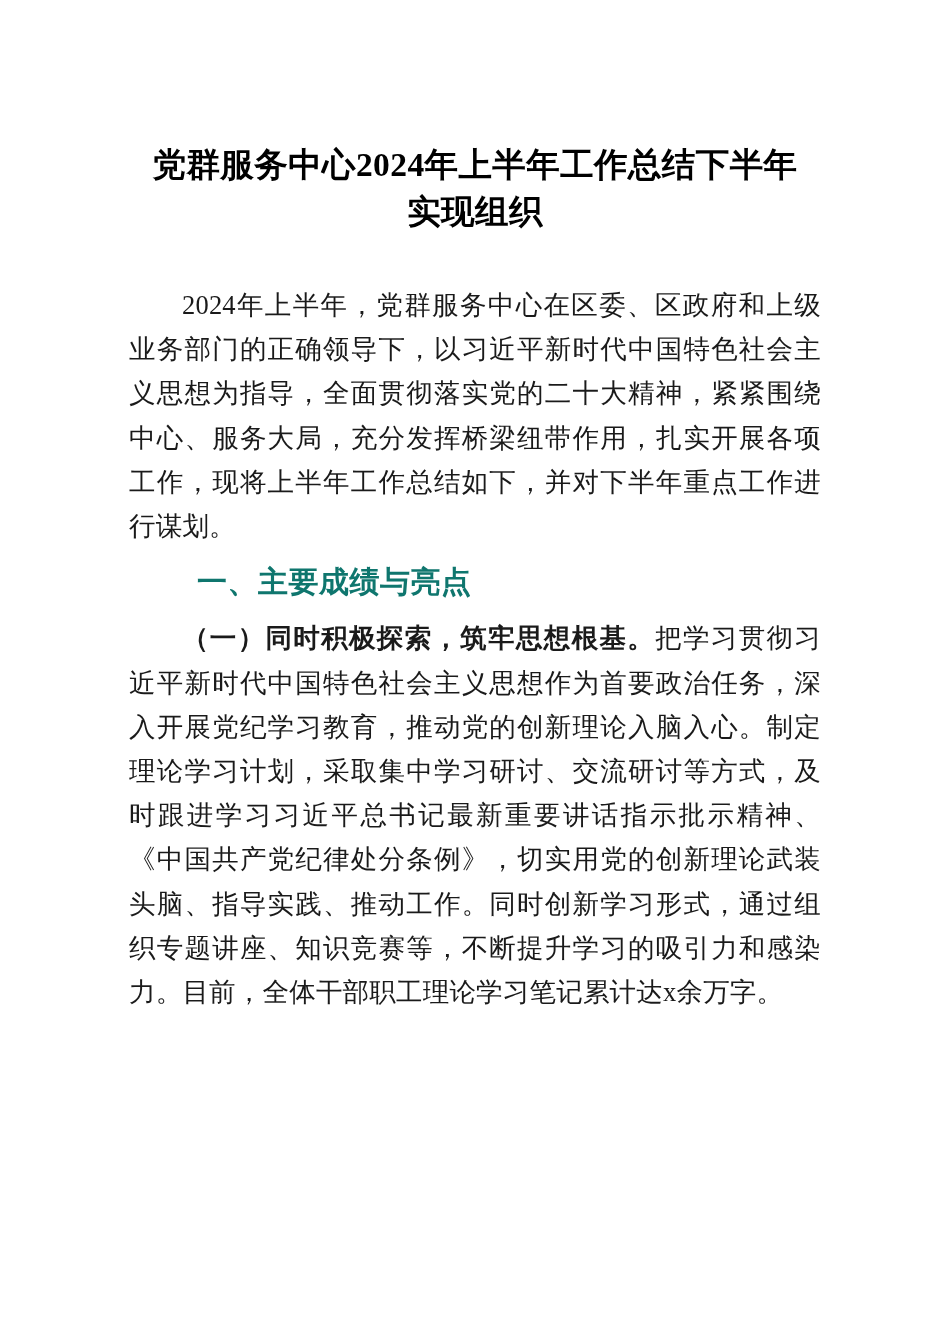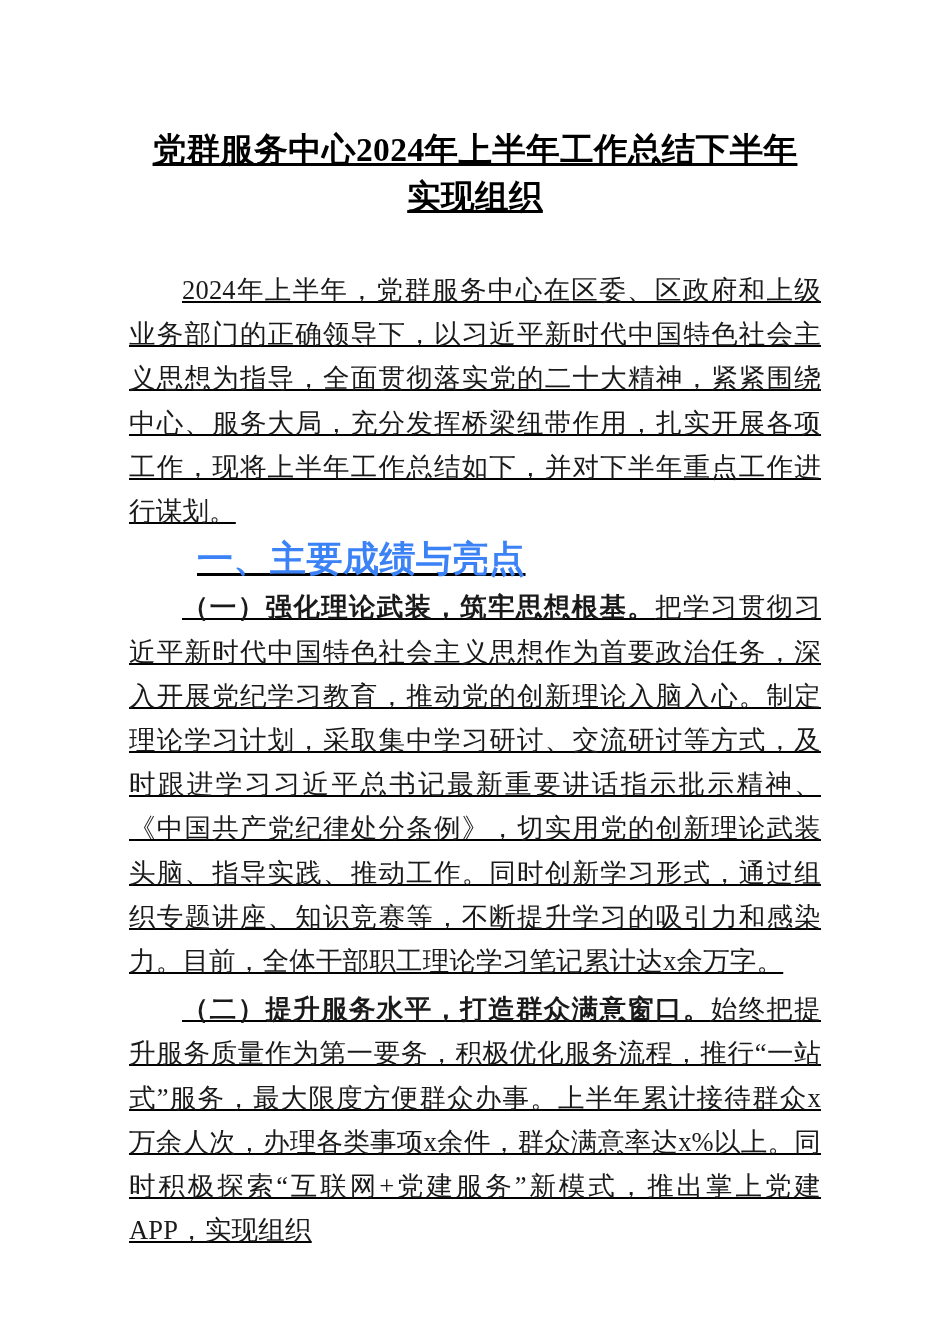--- a/index.html
+++ b/index.html
@@ -18,23 +18,22 @@
     position: relative;
     width: 950px;
     height: 1344px;
     background: #ffffff;
     box-sizing: border-box;
     padding: 0;
   }
   .content {
     position: absolute;
     left: 125px;
-    top: 0;
+    top: 15px;
     width: 700px;
-    text-decoration: underline;
   }
 
   
   .doc-title {
     margin: 0;
     padding: 0;
     padding-top: 126px;
     text-align: center;
     font-family: "Liberation Serif", "DejaVu Serif", serif;
     font-weight: bold;
@@ -57,29 +56,29 @@
     text-align: justify;
     text-justify: inter-ideograph;
     text-indent: 2em;
     letter-spacing: 0.2px;
     color: #1a1a1a;
     font-weight: 400;
   }
 
   
   .section-heading {
-    margin: 0;
+    margin: 12px;
     padding: 0;
     font-family: "Liberation Sans", "DejaVu Sans", sans-serif;
     font-weight: bold;
-    font-size: 36px;
+    font-size: 30px;
     line-height: 44.2px;
     text-indent: 2em;
     letter-spacing: 0.5px;
-    color: #3b82f6;
+    color: #0f766e;
   }
 
   
   .lead {
     font-weight: bold;
   }
 </style>
 </head>
 <body>
 
@@ -90,18 +89,17 @@
       <span>党群服务中心2024年上半年工作总结下半年</span><br>
       <span>实现组织</span>
     </h1>
 
     <div class="title-gap"></div>
 
     <p class="para">2024年上半年，党群服务中心在区委、区政府和上级业务部门的正确领导下，以习近平新时代中国特色社会主义思想为指导，全面贯彻落实党的二十大精神，紧紧围绕中心、服务大局，充分发挥桥梁纽带作用，扎实开展各项工作，现将上半年工作总结如下，并对下半年重点工作进行谋划。</p>
 
     <h2 class="section-heading">一、主要成绩与亮点</h2>
 
-    <p class="para"><span class="lead">（一）强化理论武装，筑牢思想根基。</span><span>把学习贯彻习近平新时代中国特色社会主义思想作为首要政治任务，深入开展党纪学习教育，推动党的创新理论入脑入心。制定理论学习计划，采取集中学习研讨、交流研讨等方式，及时跟进学习习近平总书记最新重要讲话指示批示精神、《中国共产党纪律处分条例》，切实用党的创新理论武装头脑、指导实践、推动工作。同时创新学习形式，通过组织专题讲座、知识竞赛等，不断提升学习的吸引力和感染力。目前，全体干部职工理论学习笔记累计达x余万字。</span></p>
+    <p class="para"><span class="lead">（一）同时积极探索，筑牢思想根基。</span><span>把学习贯彻习近平新时代中国特色社会主义思想作为首要政治任务，深入开展党纪学习教育，推动党的创新理论入脑入心。制定理论学习计划，采取集中学习研讨、交流研讨等方式，及时跟进学习习近平总书记最新重要讲话指示批示精神、《中国共产党纪律处分条例》，切实用党的创新理论武装头脑、指导实践、推动工作。同时创新学习形式，通过组织专题讲座、知识竞赛等，不断提升学习的吸引力和感染力。目前，全体干部职工理论学习笔记累计达x余万字。</span></p>
 
-    <p class="para"><span class="lead">（二）提升服务水平，打造群众满意窗口。</span><span>始终把提升服务质量作为第一要务，积极优化服务流程，推行“一站式”服务，最大限度方便群众办事。上半年累计接待群众x万余人次，办理各类事项x余件，群众满意率达x%以上。同时积极探索“互联网+党建服务”新模式，推出掌上党建APP，实现组织</span></p>
 
   </div>
 </div>
 
 </body></html>

